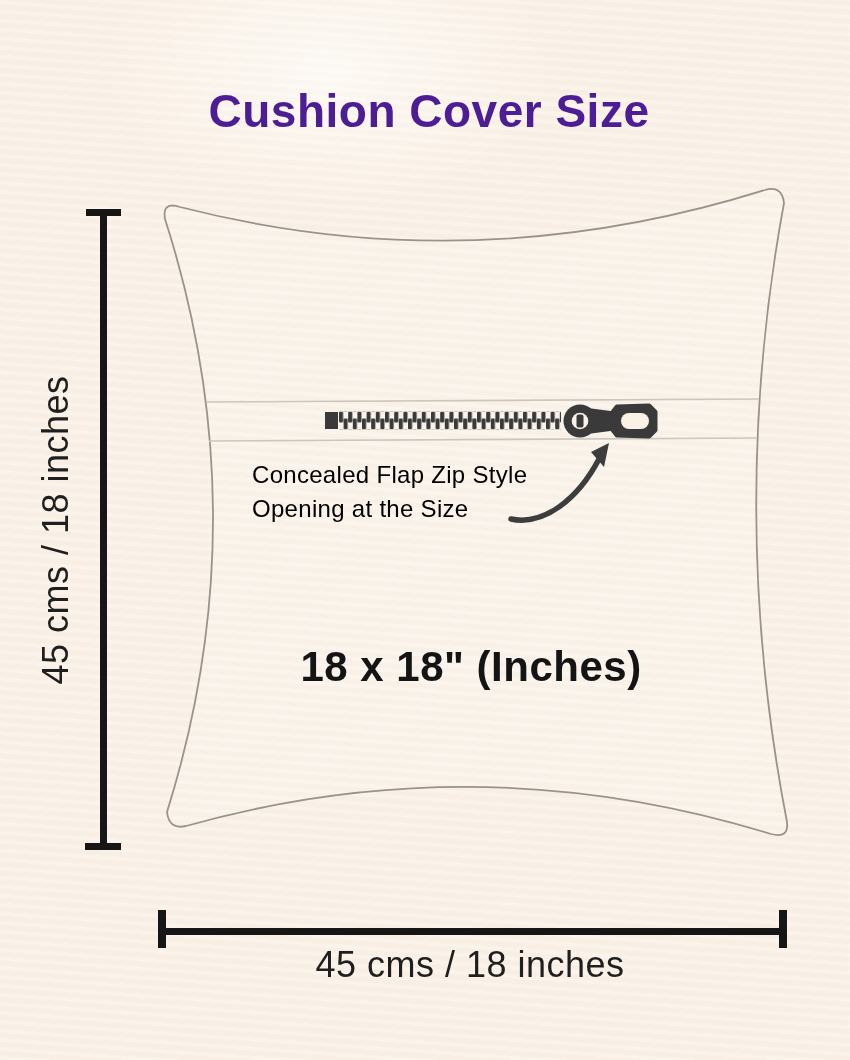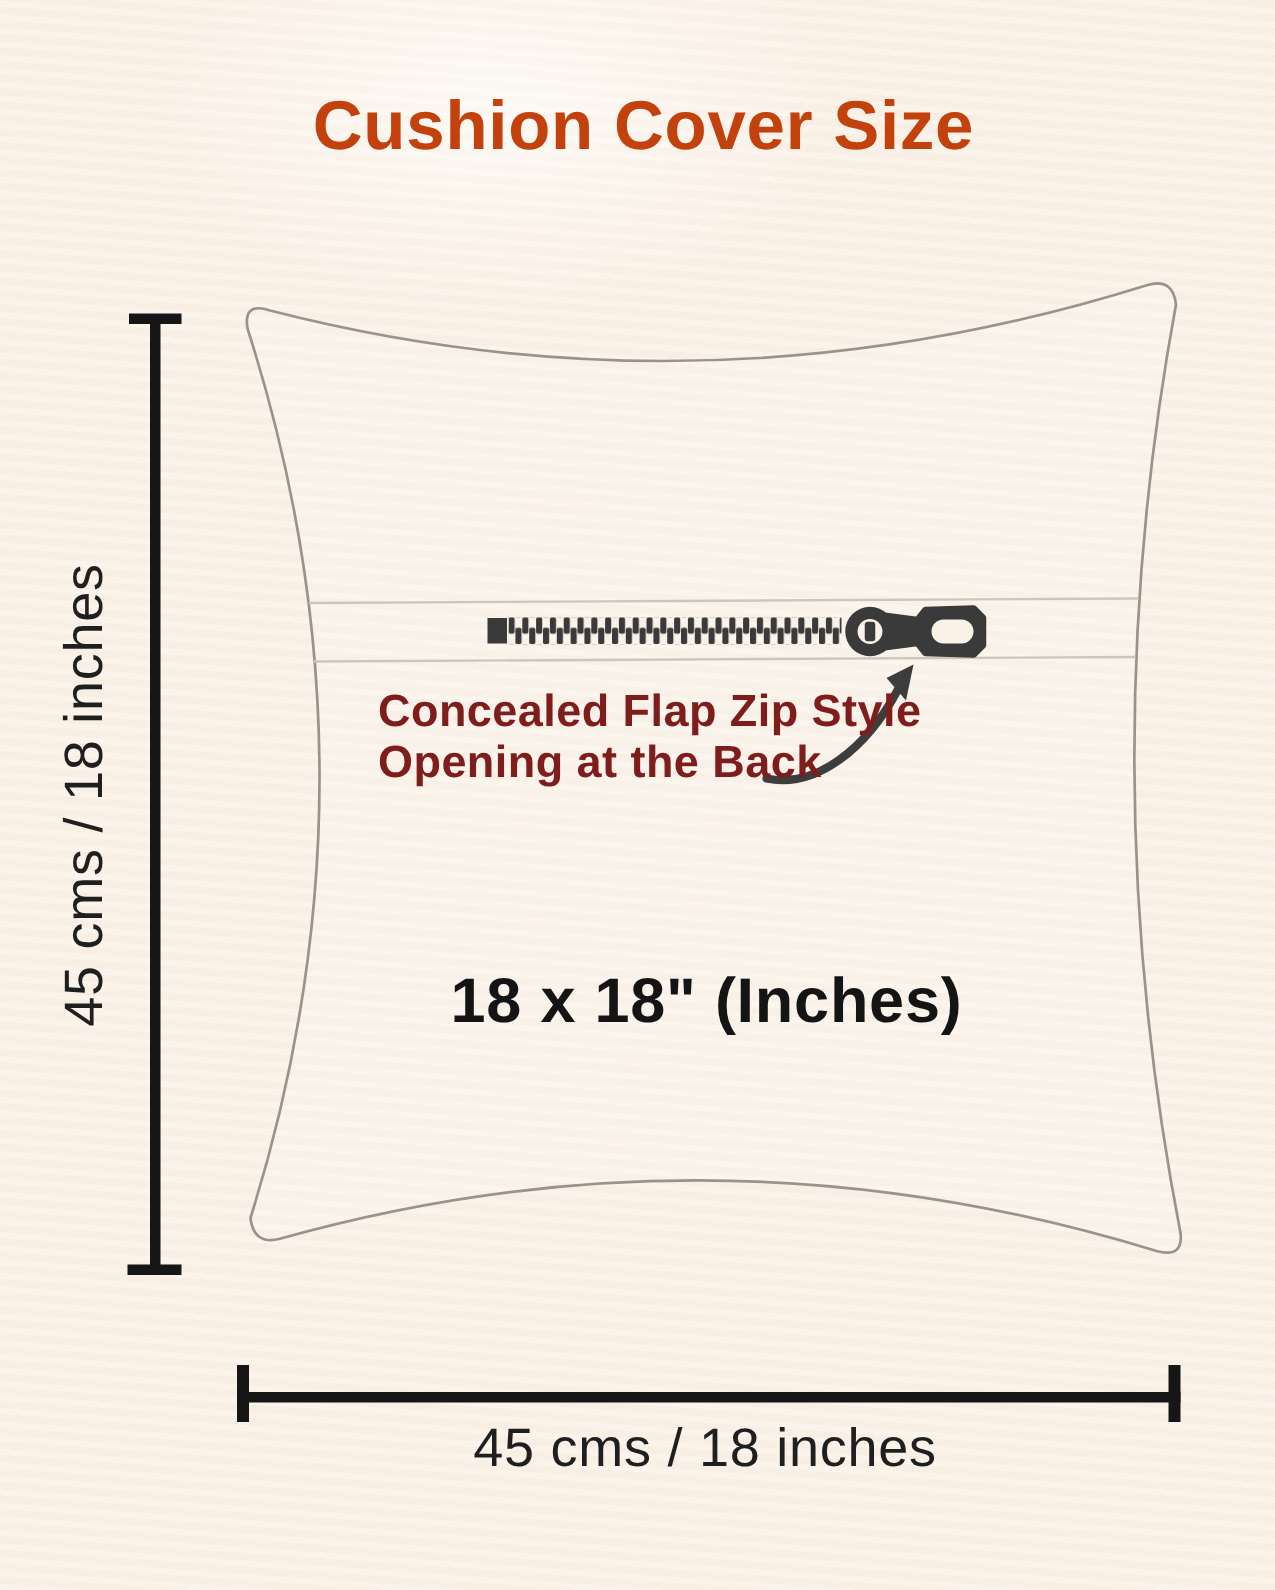--- a/index.html
+++ b/index.html
@@ -9,35 +9,35 @@
     overflow: hidden;
     background-color: #faf1e7;
     background-image:
       radial-gradient(ellipse 320px 190px at 330px 70px, rgba(255,255,255,0.55), rgba(255,255,255,0) 70%),
       repeating-linear-gradient(4deg, rgba(255,255,255,0.18) 0 4px, rgba(234,220,202,0.10) 4px 9px);
     font-family: "Liberation Sans", sans-serif;
     color: #1c1c1c;
   }
   .abs { position: absolute; }
   .page-title {
-    top: 56px; left: 429px;
+    top: 84px; left: 429px;
     transform: translateX(-50%);
     font-size: 46px;
     font-weight: 800;
     letter-spacing: 0.5px;
     white-space: nowrap;
-    color: #c2410c;
+    color: #4c1d95;
   }
   .diagram-svg { top: 0; left: 0; }
   .zip-note {
     top: 458px; left: 252px;
-    font-size: 30px;
-    font-weight: 700;
+    font-size: 24px;
+    font-weight: 400;
     line-height: 34px;
-    color: #7f1d1d;
+    color: #000000;
     letter-spacing: 0.3px;
   }
   .size-label {
     top: 643px; left: 471px;
     transform: translateX(-50%);
     font-size: 42px;
     font-weight: 800;
     white-space: nowrap;
     color: #141414;
     letter-spacing: 0.5px;
@@ -115,20 +115,20 @@
 
   <g fill="#161616">
     <rect x="158" y="928" width="629" height="7"></rect>
     <rect x="158" y="910" width="8" height="38"></rect>
     <rect x="779" y="910" width="8" height="38"></rect>
   </g>
 </svg>
 
 <div class="abs zip-note">
   <div>Concealed Flap Zip Style</div>
-  <div>Opening at the Back</div>
+  <div>Opening at the Size</div>
 </div>
 
 <div class="abs size-label">18 x 18" (Inches)</div>
 
 <div class="abs dim-label dim-label-left">45 cms / 18 inches</div>
 
 <div class="abs dim-label dim-label-bottom">45 cms / 18 inches</div>
 
 </body></html>

